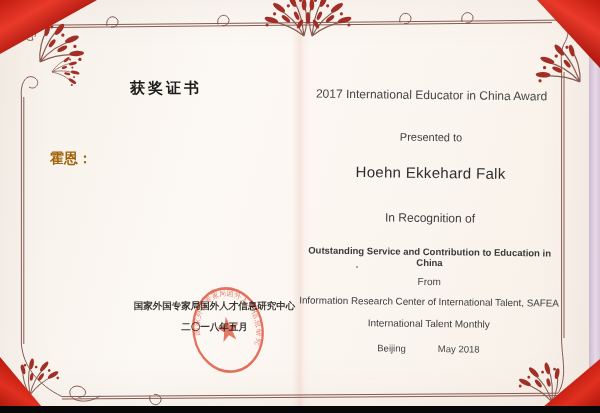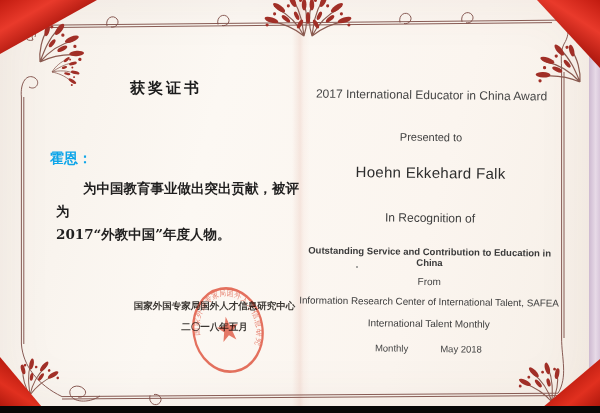--- a/index.html
+++ b/index.html
@@ -13,21 +13,21 @@
   .edge-bottom{position:absolute;left:0;top:406px;width:600px;height:7px;background:#070707;z-index:9;}
   .fold{position:absolute;left:292px;top:0;width:18px;height:406px;z-index:1;
         background:linear-gradient(90deg,rgba(220,170,155,0) 0%,rgba(225,175,160,0.25) 45%,rgba(240,205,195,0.15) 65%,rgba(220,170,155,0) 100%);}
   svg.layer{position:absolute;left:0;top:0;z-index:2;}
   .ribbons{z-index:8 !important;}
   .seal-svg{position:absolute;left:168px;top:270px;z-index:5;mix-blend-mode:multiply;opacity:0.92;}
 
   .txt{position:absolute;z-index:4;color:#252525;}
   .cn{font-family:"DejaVu Serif","Liberation Serif",serif;}
   .cert-title{left:95px;top:79px;width:142px;text-align:center;font-size:15px;font-weight:bold;letter-spacing:3px;color:#1c1c1c;}
-  .salutation{left:50px;top:150px;font-size:14px;font-weight:bold;color:#0ea5e9;}
+  .salutation{left:50px;top:150px;font-size:14px;font-weight:bold;color:#a16207;}
   .body-block{left:56px;top:177px;width:252px;font-size:13.5px;font-weight:600;line-height:23px;color:#201f1f;}
   .body-line1{text-indent:27px;}
   .issuer-cn{left:112px;top:295px;width:205px;text-align:center;font-size:9.5px;font-weight:bold;line-height:21px;color:#3a3632;}
 
   .right-col{left:300px;top:80px;width:260px;height:285px;transform:rotate(0.7deg);color:#3c3c3c;}
   .right-col > div{position:absolute;left:0;width:260px;text-align:center;}
   .award-title{top:8px;font-size:12px;color:#454545;}
   .presented{top:51px;font-size:11px;color:#3e3e3e;}
   .recipient{top:84px;font-size:15px;color:#2c2c2c;letter-spacing:0.3px;}
   .recog-label{top:131px;font-size:12px;color:#3e3e3e;}
@@ -94,24 +94,20 @@
     <use href="#spray" transform="translate(304,36) scale(-1.3,1.3) rotate(-5)"></use>
     <g fill="#a12f27">
       <ellipse cx="308" cy="18" rx="6" ry="2.2" transform="rotate(-90 308 18)"></ellipse>
       <ellipse cx="300" cy="24" rx="5" ry="2" transform="rotate(-60 300 24)"></ellipse>
       <ellipse cx="316" cy="24" rx="5" ry="2" transform="rotate(60 316 24)"></ellipse>
     </g>
   </svg>
 
   <div class="txt cn cert-title">获奖证书</div>
   <div class="txt cn salutation">霍恩：</div>
-  <div class="txt cn body-block">
-    <div class="body-line1">为中国教育事业做出突出贡献，被评为</div>
-    <div class="body-line2">2017“外教中国”年度人物。</div>
-  </div>
   <div class="txt cn issuer-cn">
     <div>国家外国专家局国外人才信息研究中心</div>
     <div>二〇一八年五月</div>
   </div>
 
   <svg class="seal-svg" width="120" height="120" viewBox="-60 -60 120 120">
     <defs>
       <path id="sealArc" d="M -30,16 A 34,34 0 1 1 30,16" fill="none"></path>
     </defs>
     <g transform="rotate(-10) scale(0.84,1.02)">
@@ -126,21 +122,21 @@
   <div class="txt right-col">
     <div class="award-title">2017 International Educator in China Award</div>
     <div class="presented">Presented to</div>
     <div class="recipient">Hoehn Ekkehard Falk</div>
     <div class="recog-label">In Recognition of</div>
     <div class="recog-text">Outstanding Service and Contribution to Education in China</div>
     <div class="from-label">From</div>
     <div class="issuer-en1">Information Research Center of International Talent, SAFEA</div>
     <div class="issuer-en2">International Talent Monthly</div>
     <div class="place-date">
-      <span>Monthly</span><span class="gap">May 2018</span>
+      <span>Beijing</span><span class="gap">May 2018</span>
     </div>
   </div>
 
   <div class="speck"></div>
 
   <svg class="layer ribbons" width="600" height="413" viewBox="0 0 600 413">
     <defs>
       <linearGradient id="rg-tl" gradientUnits="userSpaceOnUse" x1="0" y1="0" x2="30" y2="52">
         <stop offset="0" stop-color="#c21b10"></stop>
           <stop offset="0.45" stop-color="#e93a2b"></stop>

